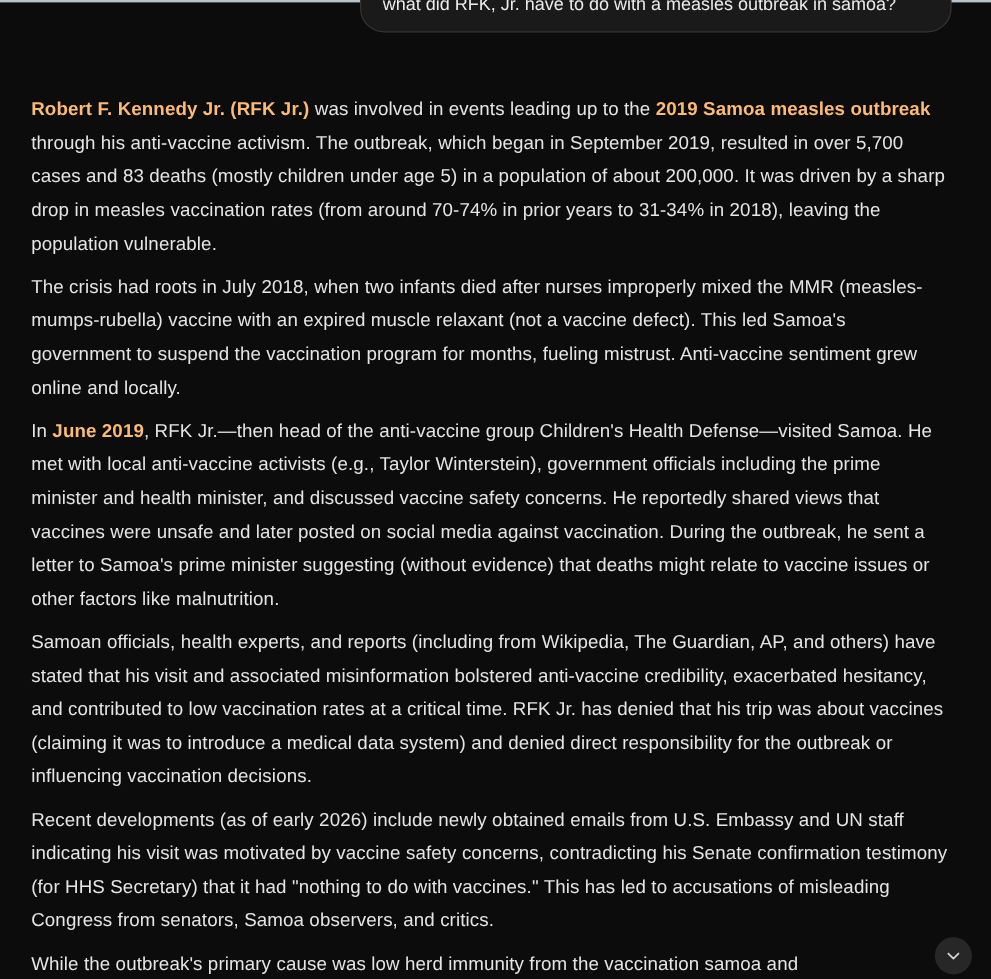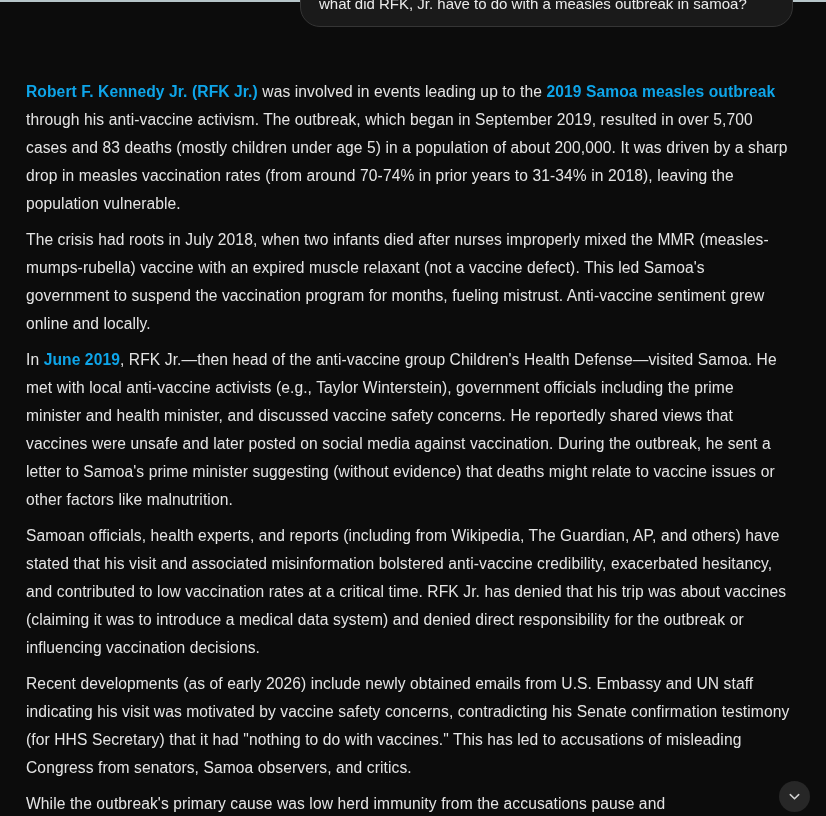--- a/index.html
+++ b/index.html
@@ -42,21 +42,21 @@
     position: absolute;
     left: 26px;
     top: 78px;
     width: 766px;
     color: #e5e5e5;
     font-size: 15.6px;
     line-height: 28px;
     letter-spacing: 0.1px;
   }
   .assistant-content p { margin: 0 0 8px 0; }
-  .assistant-content b { color: #0ea5e9; font-weight: 700; }
+  .assistant-content b { color: #fdba74; font-weight: 700; }
   .scroll-btn {
     position: absolute;
     left: 779px;
     top: 781px;
     width: 31px;
     height: 31px;
     border-radius: 50%;
     background: #272727;
     border: none;
     display: flex;
@@ -76,21 +76,21 @@
   <span class="bubble-text">what did RFK, Jr. have to do with a measles outbreak in samoa?</span>
 </div>
 
 <div class="assistant-content">
   <div>
       <p><b>Robert F. Kennedy Jr. (RFK Jr.)</b><span> was involved in events leading up to the </span><b>2019 Samoa measles outbreak</b><span> through his anti-vaccine activism. The outbreak, which began in September 2019, resulted in over 5,700 cases and 83 deaths (mostly children under age 5) in a population of about 200,000. It was driven by a sharp drop in measles vaccination rates (from around 70-74% in prior years to 31-34% in 2018), leaving the population vulnerable.</span></p>
       <p><span>The crisis had roots in July 2018, when two infants died after nurses improperly mixed the MMR (measles-mumps-rubella) vaccine with an expired muscle relaxant (not a vaccine defect). This led Samoa's government to suspend the vaccination program for months, fueling mistrust. Anti-vaccine sentiment grew online and locally.</span></p>
       <p><span>In </span><b>June 2019</b><span>, RFK Jr.—then head of the anti-vaccine group Children's Health Defense—visited Samoa. He met with local anti-vaccine activists (e.g., Taylor Winterstein), government officials including the prime minister and health minister, and discussed vaccine safety concerns. He reportedly shared views that vaccines were unsafe and later posted on social media against vaccination. During the outbreak, he sent a letter to Samoa's prime minister suggesting (without evidence) that deaths might relate to vaccine issues or other factors like malnutrition.</span></p>
       <p><span>Samoan officials, health experts, and reports (including from Wikipedia, The Guardian, AP, and others) have stated that his visit and associated misinformation bolstered anti-vaccine credibility, exacerbated hesitancy, and contributed to low vaccination rates at a critical time. RFK Jr. has denied that his trip was about vaccines (claiming it was to introduce a medical data system) and denied direct responsibility for the outbreak or influencing vaccination decisions.</span></p>
       <p><span>Recent developments (as of early 2026) include newly obtained emails from U.S. Embassy and UN staff indicating his visit was motivated by vaccine safety concerns, contradicting his Senate confirmation testimony (for HHS Secretary) that it had "nothing to do with vaccines." This has led to accusations of misleading Congress from senators, Samoa observers, and critics.</span></p>
-      <p><span>While the outbreak's primary cause was low herd immunity from the accusations pause and</span></p>
+      <p><span>While the outbreak's primary cause was low herd immunity from the vaccination samoa and</span></p>
     </div>
 </div>
 
 <button class="scroll-btn">
   <span>
     <svg width="15" height="15" viewBox="0 0 16 16" fill="none">
       <path d="M3.5 6 L8 10.5 L12.5 6" stroke="#d2d2d2" stroke-width="1.6" stroke-linecap="round" stroke-linejoin="round"></path>
     </svg>
   </span>
 </button>

